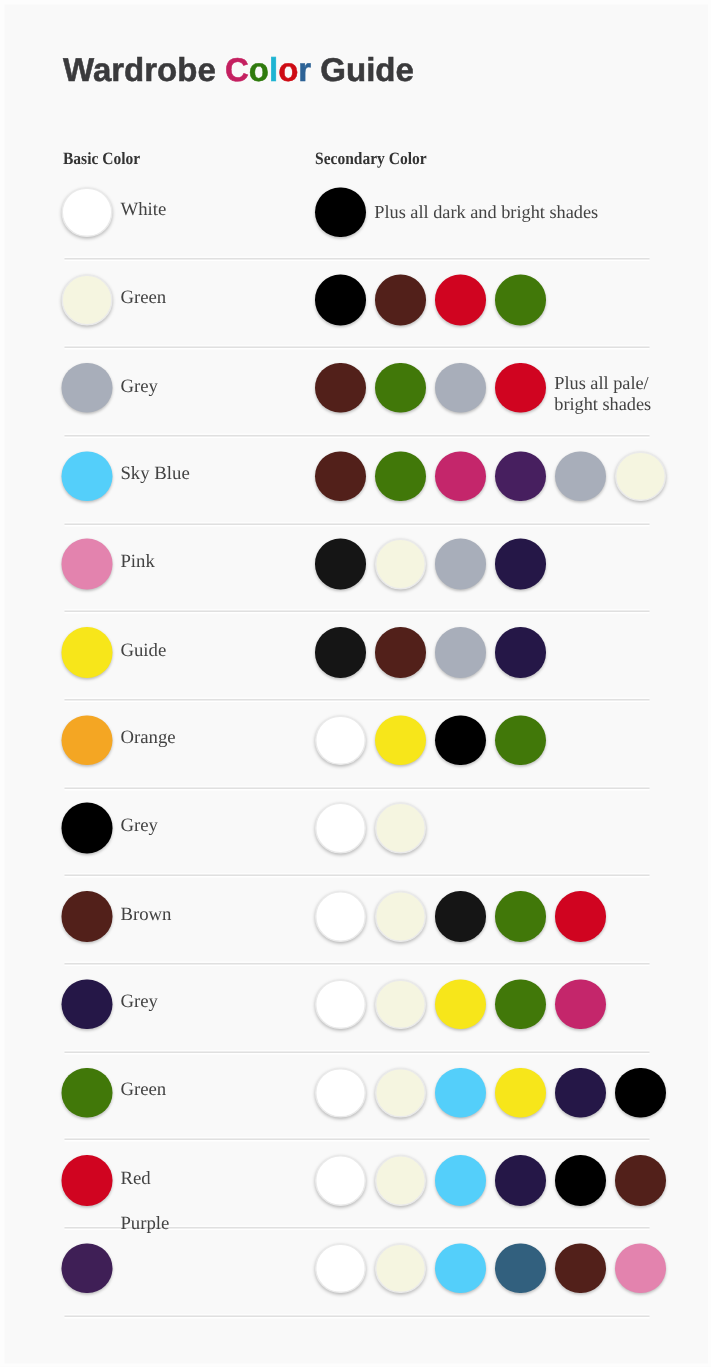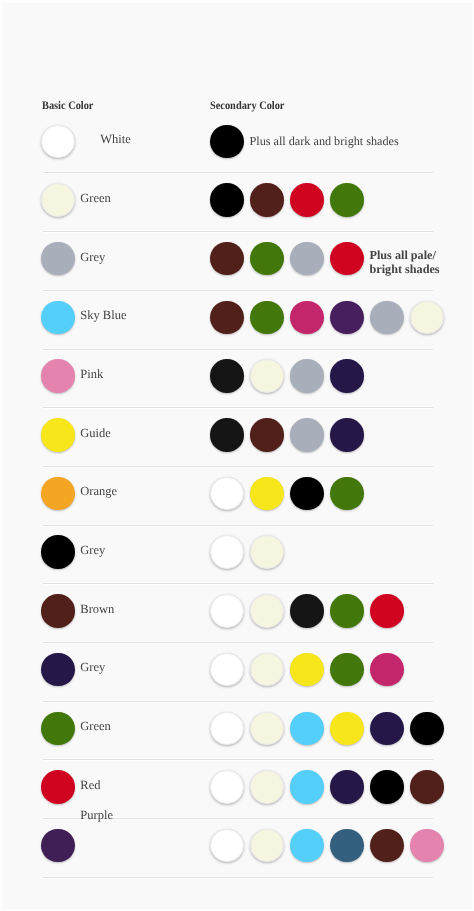--- a/index.html
+++ b/index.html
@@ -56,45 +56,46 @@
     font-size:12.2px;color:#434343;line-height:14.4px;
     white-space:pre;
   }
 </style>
 </head>
 <body>
 
 <div class="page">
   <div class="card"></div>
 
+  <h1 class="title"><span style="color: rgb(58, 58, 60);">Wardrobe </span><span style="color: rgb(196, 32, 96);">C</span><span style="color: rgb(47, 122, 13);">o</span><span style="color: rgb(30, 180, 210);">l</span><span style="color: rgb(206, 11, 20);">o</span><span style="color: rgb(45, 99, 150);">r</span><span style="color: rgb(58, 58, 60);"> Guide</span></h1>
 
   <div class="col-head basic">Basic Color</div>
   <div class="col-head secondary">Secondary Color</div>
 
   <div id="rows-root">
       <div class="rule" style="left: 43px; width: 390px; top: 172.4px;"></div>
       <div class="sw light" style="left: 41px; top: 124.5px; background: rgb(255, 255, 255);"></div>
-      <div class="label" style="top: 132.1px; margin-left: 20px;">White</div>
+      <div class="label" style="top: 132.1px;">White</div>
       <div class="sw" style="left: 210px; top: 124.5px; background: rgb(0, 0, 0);"></div>
       <div class="note" style="left: 249.5px; top: 133.7px;">Plus all dark and bright shades</div>
       <div class="rule" style="left: 43px; width: 390px; top: 231.1px;"></div>
       <div class="sw light" style="left: 41px; top: 183.2px; background: rgb(245, 245, 224);"></div>
       <div class="label" style="top: 190.8px;">Green</div>
       <div class="sw" style="left: 210px; top: 183.2px; background: rgb(0, 0, 0);"></div>
       <div class="sw" style="left: 250px; top: 183.2px; background: rgb(82, 32, 26);"></div>
       <div class="sw" style="left: 290px; top: 183.2px; background: rgb(208, 4, 32);"></div>
       <div class="sw" style="left: 330px; top: 183.2px; background: rgb(65, 120, 9);"></div>
       <div class="rule" style="left: 43px; width: 390px; top: 289.8px;"></div>
       <div class="sw" style="left: 41px; top: 241.9px; background: rgb(168, 174, 186);"></div>
       <div class="label" style="top: 249.5px;">Grey</div>
       <div class="sw" style="left: 210px; top: 241.9px; background: rgb(82, 32, 26);"></div>
       <div class="sw" style="left: 250px; top: 241.9px; background: rgb(65, 120, 9);"></div>
       <div class="sw" style="left: 290px; top: 241.9px; background: rgb(168, 174, 186);"></div>
       <div class="sw" style="left: 330px; top: 241.9px; background: rgb(208, 4, 32);"></div>
-      <div class="note" style="left: 369.5px; top: 247.7px; font-weight: bold;">Plus all pale/
+      <div class="note" style="left: 369.5px; top: 247.7px;">Plus all pale/
 bright shades</div>
       <div class="rule" style="left: 43px; width: 390px; top: 348.5px;"></div>
       <div class="sw" style="left: 41px; top: 300.6px; background: rgb(84, 207, 250);"></div>
       <div class="label" style="top: 308.2px;">Sky Blue</div>
       <div class="sw" style="left: 210px; top: 300.6px; background: rgb(82, 32, 26);"></div>
       <div class="sw" style="left: 250px; top: 300.6px; background: rgb(65, 120, 9);"></div>
       <div class="sw" style="left: 290px; top: 300.6px; background: rgb(196, 38, 107);"></div>
       <div class="sw" style="left: 330px; top: 300.6px; background: rgb(71, 31, 95);"></div>
       <div class="sw" style="left: 370px; top: 300.6px; background: rgb(168, 174, 186);"></div>
       <div class="sw light" style="left: 410px; top: 300.6px; background: rgb(245, 245, 224);"></div>

